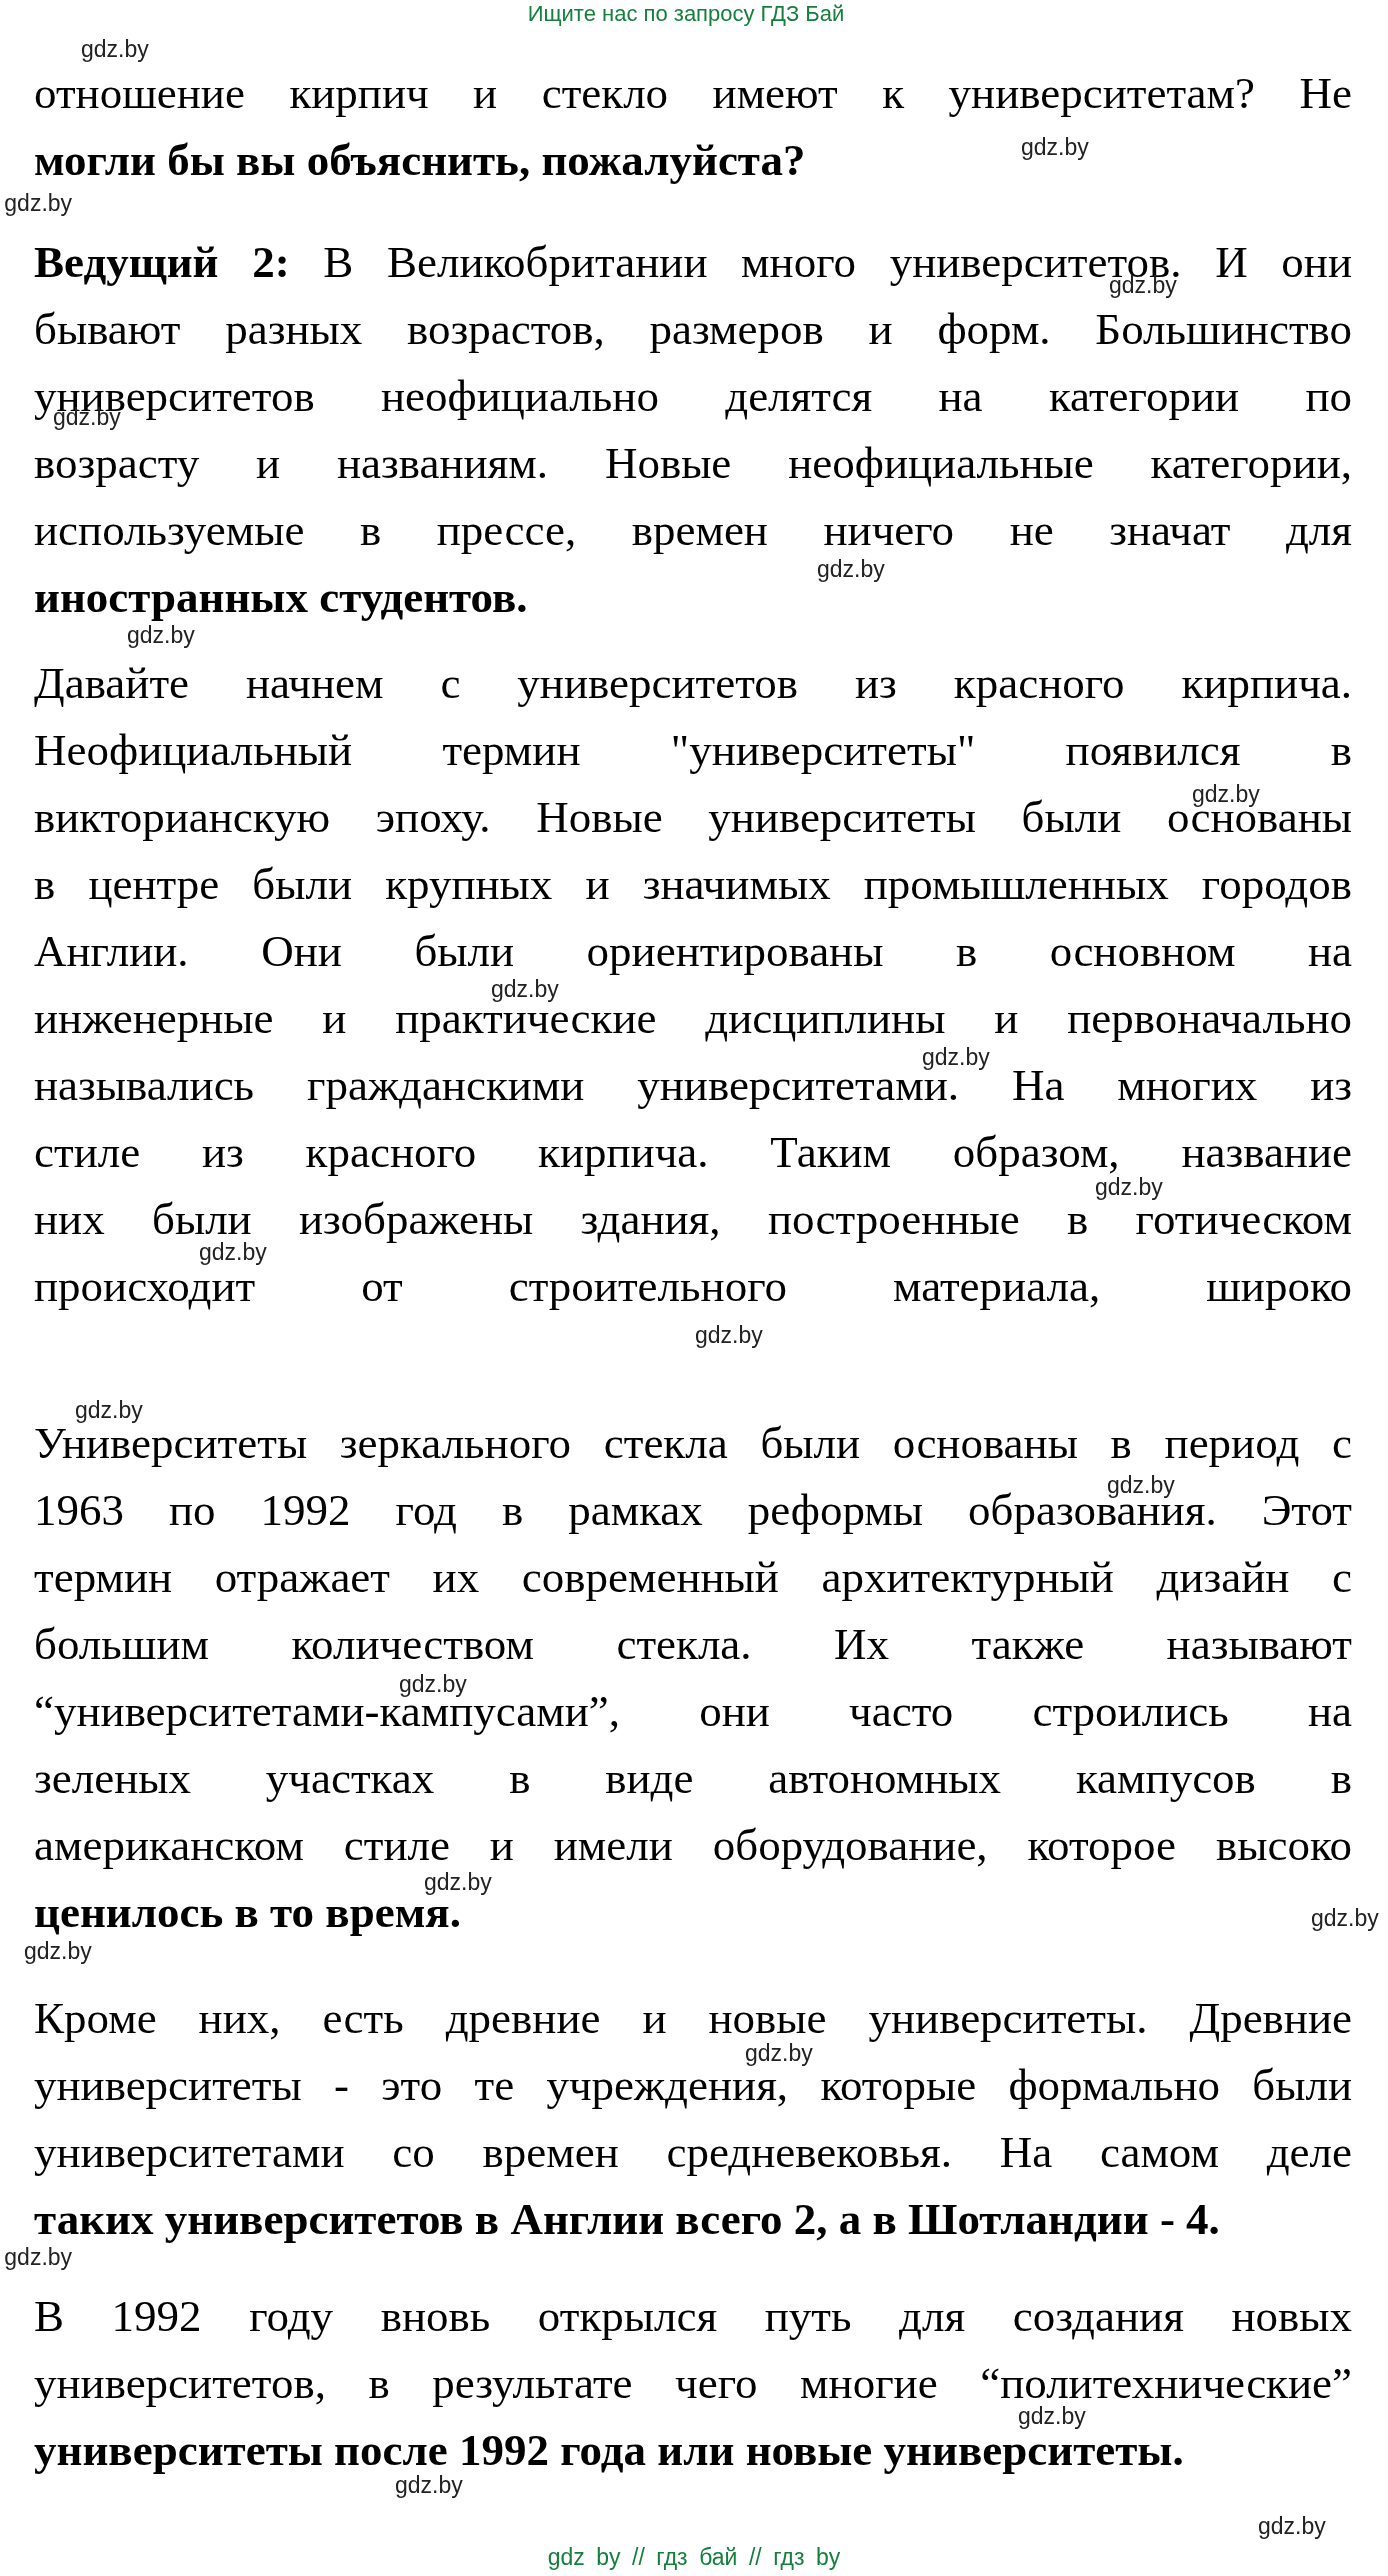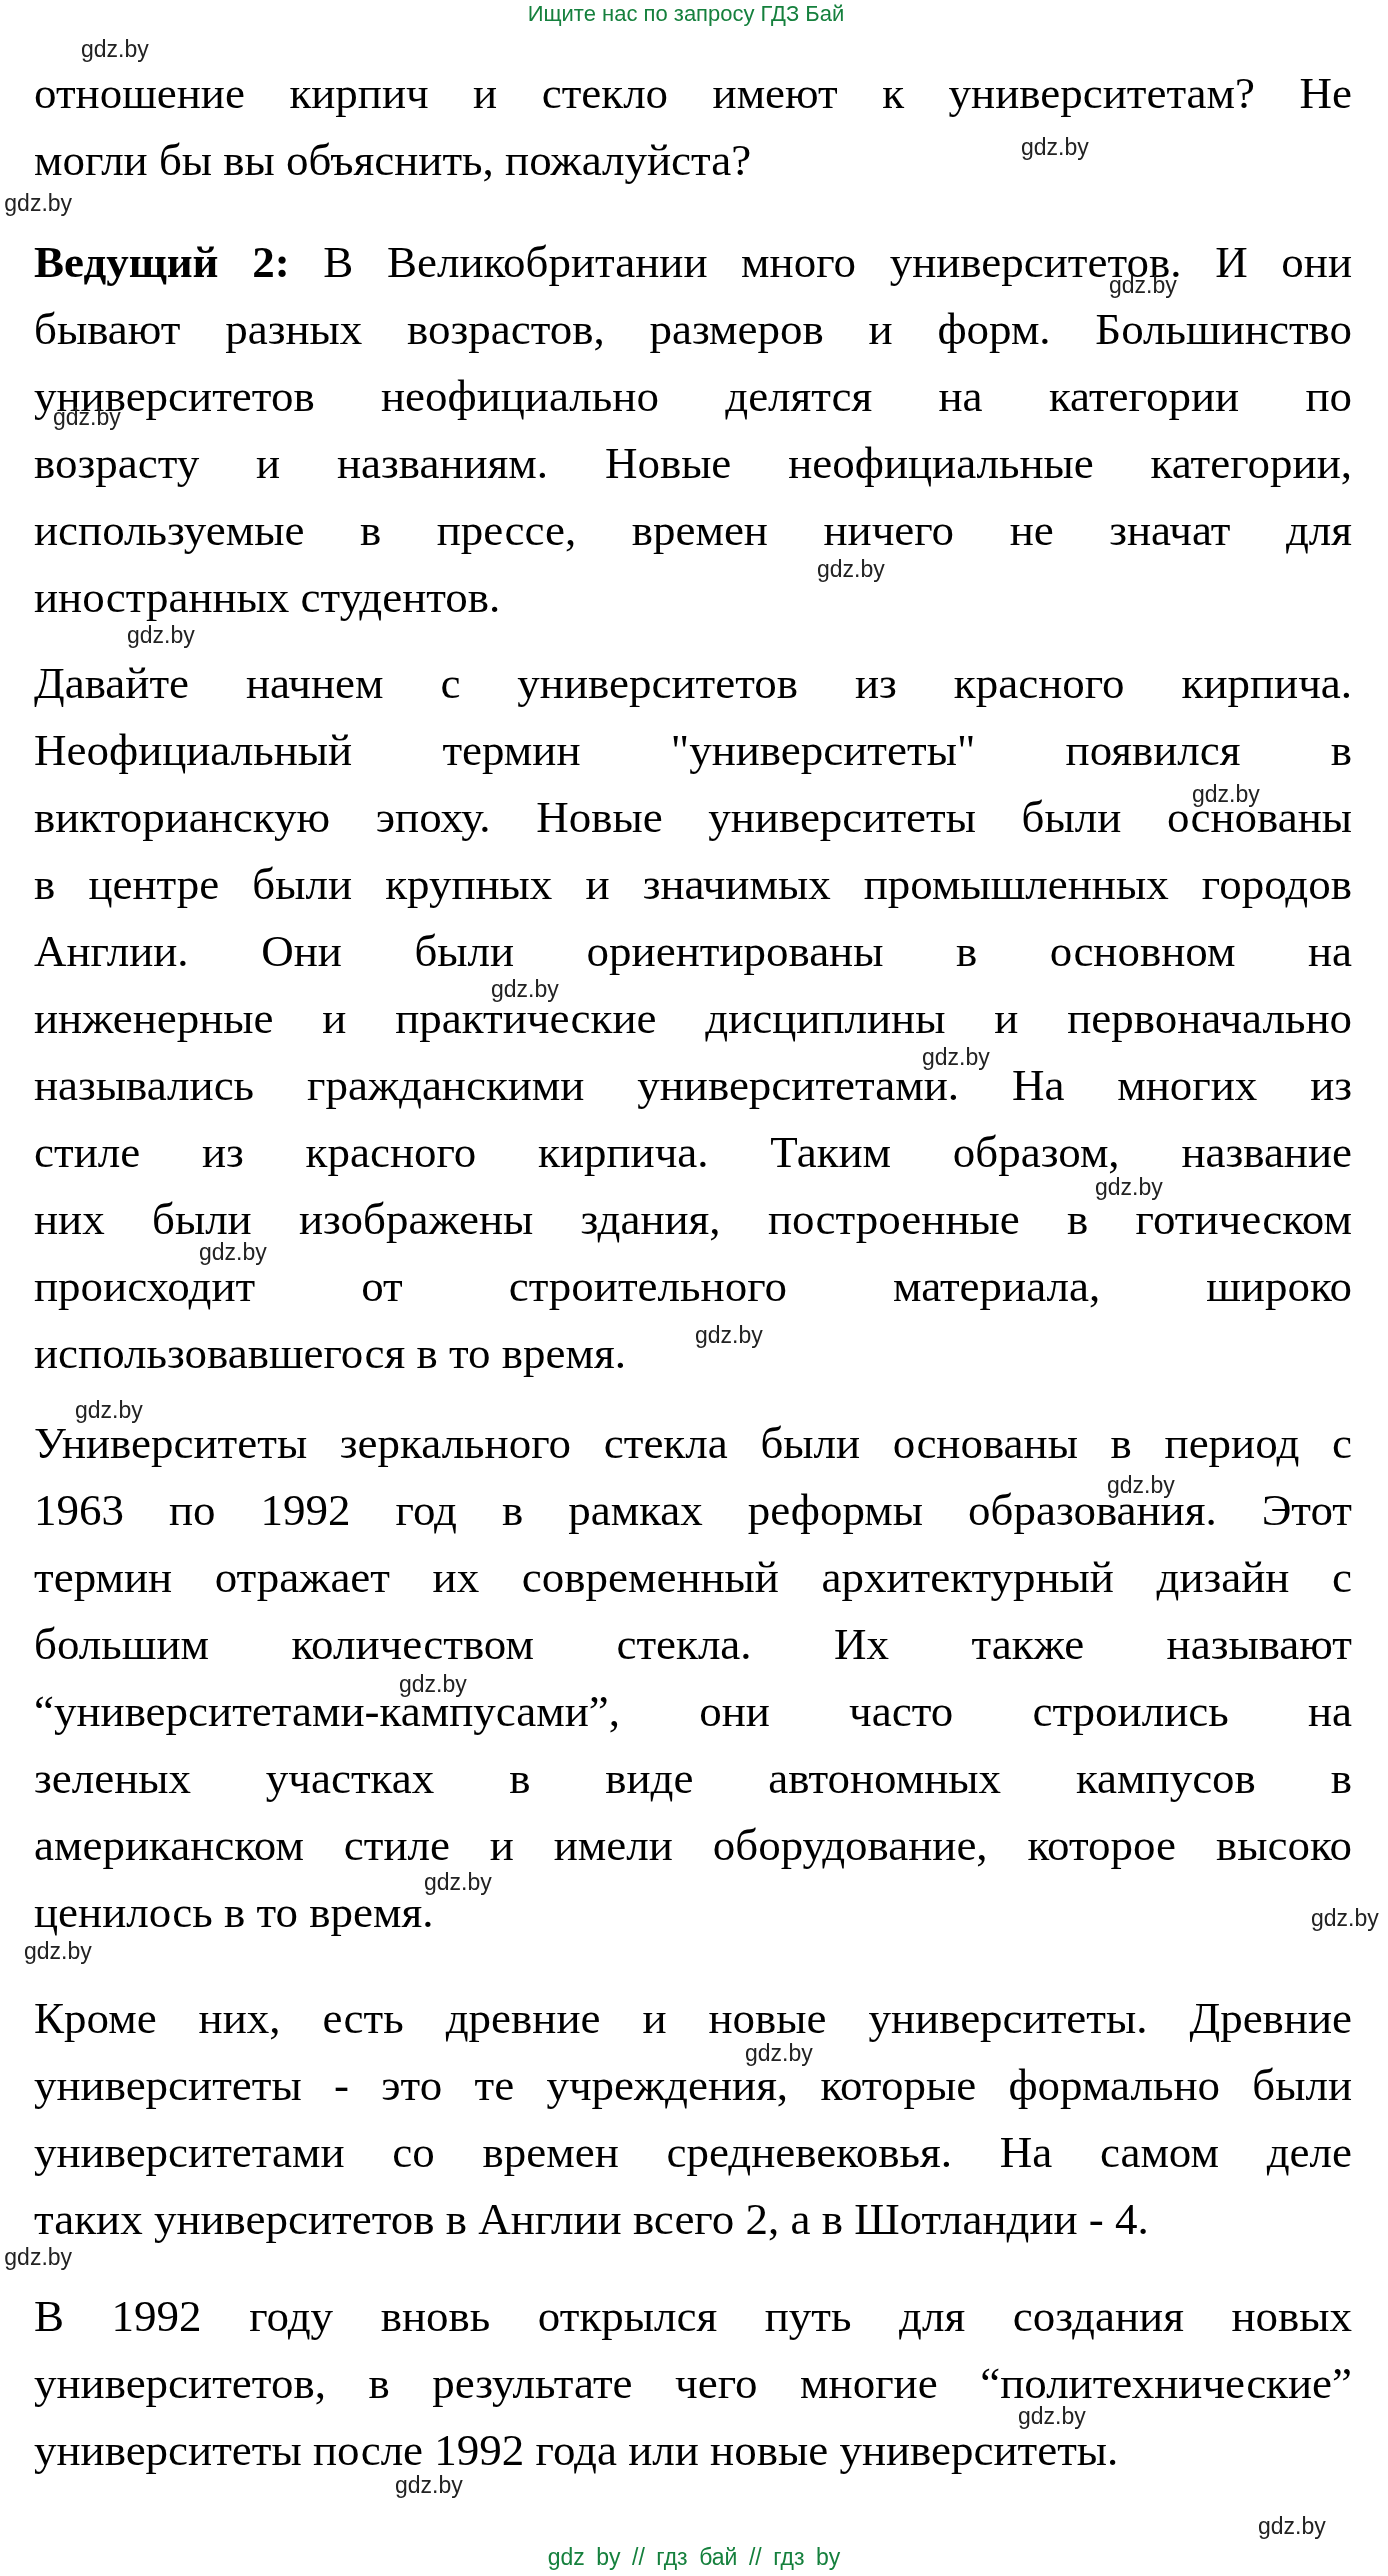--- a/index.html
+++ b/index.html
@@ -13,21 +13,21 @@
     position: absolute; left: 0; top: 2543px; width: 1388px; text-align: center;
     font-family: "Liberation Sans", sans-serif; font-size: 23px; line-height: 29px;
     color: #15803d; word-spacing: 5.1px;
   }
   .para {
     position: absolute; left: 34px; width: 1318px;
     font-family: "Liberation Serif", serif; font-size: 45px; line-height: 67px;
     color: #000000; text-align: justify; text-align-last: justify;
   }
   .line { display: block; white-space: nowrap; text-align: justify; text-align-last: justify; height: 67px; }
-  .line.left-noj { text-align: right; text-align-last: left; }
+  .line.left-noj { text-align: right; text-align-last: left; font-weight: bold; }
   .bold { font-weight: bold; }
   .wm {
     position: absolute; font-family: "Liberation Sans", sans-serif;
     font-size: 23px; line-height: 26px; color: #222222;
   }
 </style>
 </head>
 <body>
 
 <div class="header-banner">Ищите нас по запросу ГДЗ Бай</div>
@@ -50,21 +50,20 @@
   <span class="line">Давайте начнем с университетов из красного кирпича.</span>
   <span class="line">Неофициальный термин "университеты" появился в</span>
   <span class="line">викторианскую эпоху. Новые университеты были основаны</span>
   <span class="line">в центре были крупных и значимых промышленных городов</span>
   <span class="line">Англии. Они были ориентированы в основном на</span>
   <span class="line">инженерные и практические дисциплины и первоначально</span>
   <span class="line">назывались гражданскими университетами. На многих из</span>
   <span class="line">стиле из красного кирпича. Таким образом, название</span>
   <span class="line">них были изображены здания, построенные в готическом</span>
   <span class="line">происходит от строительного материала, широко</span>
-  <span class="line left-noj">использовавшегося в то время.</span>
 </div>
 
 <div class="para" style="top:1410px;">
   <span class="line">Университеты зеркального стекла были основаны в период с</span>
   <span class="line">1963 по 1992 год в рамках реформы образования. Этот</span>
   <span class="line">термин отражает их современный архитектурный дизайн с</span>
   <span class="line">большим количеством стекла. Их также называют</span>
   <span class="line">“университетами-кампусами”, они часто строились на</span>
   <span class="line">зеленых участках в виде автономных кампусов в</span>
   <span class="line">американском стиле и имели оборудование, которое высоко</span>

